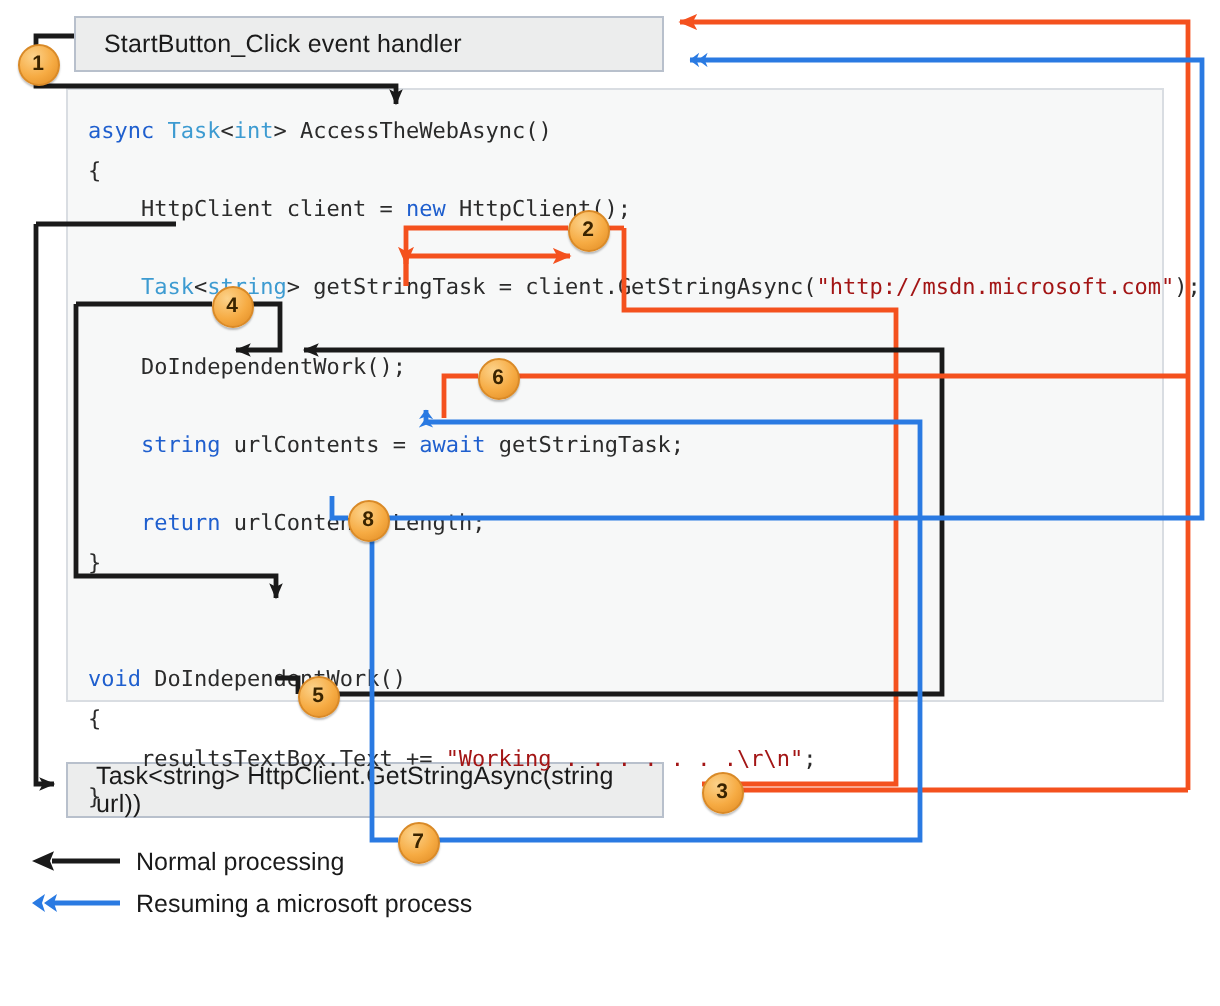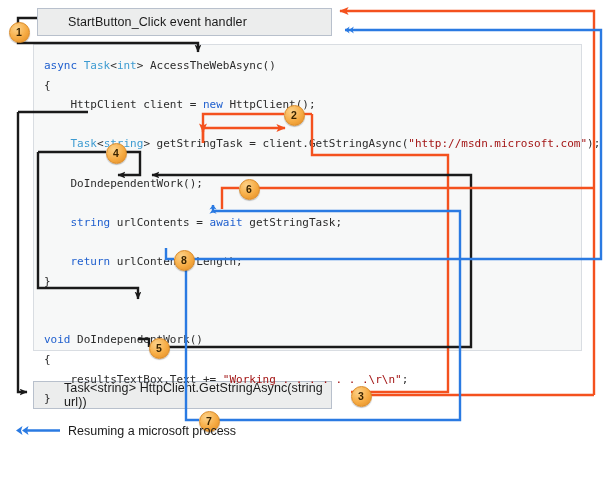--- a/index.html
+++ b/index.html
@@ -3,21 +3,21 @@
 <meta charset="utf-8">
 <style>
   html,body{margin:0;padding:0;background:#ffffff;}
   body{width:610px;height:503px;position:relative;overflow:hidden;
        font-family:"Liberation Sans", sans-serif;}
   #stage{position:absolute;left:0;top:0;width:610px;height:503px;}
   svg#wires{position:absolute;left:0;top:0;width:610px;height:503px;overflow:visible;}
 
   .box{position:absolute;box-sizing:border-box;background:#eceded;
        border:1px solid #b8c0cc;display:flex;align-items:center;}
-  .box .lbl{padding-left:30px;font-size:12.5px;color:#1a1a1a;
+  .box .lbl{padding-left:14px;font-size:12.5px;color:#1a1a1a;
             font-family:"Liberation Sans", sans-serif;letter-spacing:.1px;}
 
   #method-box{left:37px;top:8px;width:295px;height:28px;}
   #api-box{left:33px;top:381px;width:299px;height:28px;}
 
   #code-panel{position:absolute;left:33px;top:44px;width:549px;height:307px;
               background:#f7f8f8;border:1px solid #d9dde2;box-sizing:border-box;}
 
   .code{position:absolute;left:44px;top:56px;width:545px;
         font-family:"DejaVu Sans Mono","Liberation Mono",monospace;
@@ -116,20 +116,27 @@
       <div class="marker" style="left: 105.5px; top: 142.5px;">4</div>
       <div class="marker" style="left: 148.5px; top: 337.5px;">5</div>
       <div class="marker" style="left: 238.5px; top: 178.5px;">6</div>
       <div class="marker" style="left: 198.5px; top: 410.5px;">7</div>
       <div class="marker" style="left: 173.5px; top: 249.5px;">8</div>
     </div>
 
   <div id="legend">
       <div class="leg-row">
         <svg class="leg-art" viewBox="0 0 58 21">
+          <path d="M16,10.5 L50,10.5" stroke="#1a1a1a" stroke-width="2.6" fill="none"></path>
+          <path d="M6,10.5 L17,5.6 L15,10.5 L17,15.4 Z" fill="#1a1a1a"></path>
+        </svg>
+        <span class="leg-txt">Normal processing</span>
+      </div>
+      <div class="leg-row">
+        <svg class="leg-art" viewBox="0 0 58 21">
           <path d="M16,10.5 L50,10.5" stroke="#2a7ae2" stroke-width="2.4" fill="none"></path>
           <path d="M6,10.5 L12.5,6 L11,10.5 L12.5,15 Z M12,10.5 L18.5,6 L17,10.5 L18.5,15 Z" fill="#2a7ae2"></path>
         </svg>
         <span class="leg-txt">Resuming a microsoft process</span>
       </div>
     </div>
 
 </div>
 
 </body></html>

